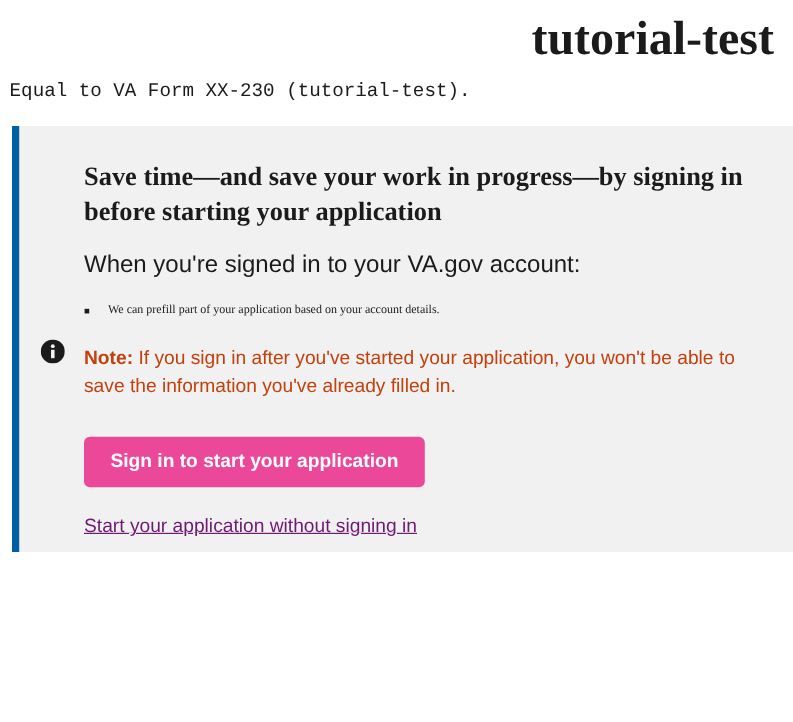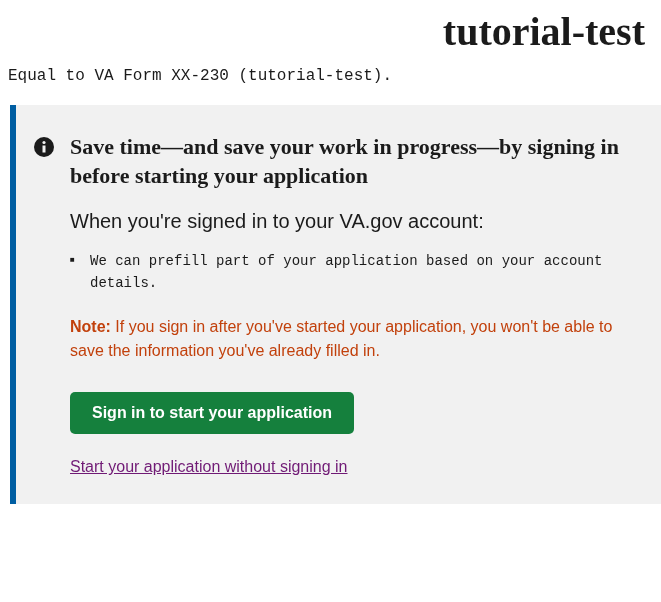--- a/index.html
+++ b/index.html
@@ -24,23 +24,23 @@
     .subtitle {
       font-family: Liberation Mono, monospace;
       font-size: 16px;
       color: #1b1b1b;
       padding: 0 0 20px 8px;
     }
     .info-box {
       background: #f1f1f1;
       border-left: 6px solid #005ea2;
       margin: 0 0 4px 10px;
-      padding: 28px 24px 28px 18px;
+      padding: 28px 24px 12px 18px;
       display: flex;
-      align-items: flex-start;
+      align-items: center;
       gap: 16px;
     }
     .info-icon {
       flex-shrink: 0;
       width: 20px;
       height: 20px;
       margin-top: 4px;
     }
     .info-content {
       flex: 1;
@@ -58,22 +58,22 @@
       font-size: 20px;
       color: #1b1b1b;
       margin-bottom: 18px;
     }
     .bullet-list {
       list-style: none;
       padding: 0;
       margin-bottom: 20px;
     }
     .bullet-list li {
-      font-family: Liberation Mono, monospace;
-      font-size: 14px;
+      font-family: Liberation Serif, serif;
+      font-size: 10px;
       color: #1b1b1b;
       line-height: 1.55;
       padding-left: 20px;
       position: relative;
       margin-bottom: 10px;
     }
     .bullet-list li::before {
       content: "■";
       position: absolute;
       left: 0;
@@ -86,21 +86,21 @@
       font-size: 16px;
       color: #c2410c;
       line-height: 1.55;
       margin-bottom: 28px;
     }
     .note-label {
       font-weight: 700;
     }
     .primary-button {
       display: inline-block;
-      background: #15803d;
+      background: #ec4899;
       color: #ffffff;
       font-family: -apple-system, BlinkMacSystemFont, 'Segoe UI', Helvetica, Arial, sans-serif;
       font-size: 16px;
       font-weight: 700;
       padding: 12px 22px;
       border: none;
       border-radius: 5px;
       cursor: pointer;
       margin-bottom: 24px;
     }

